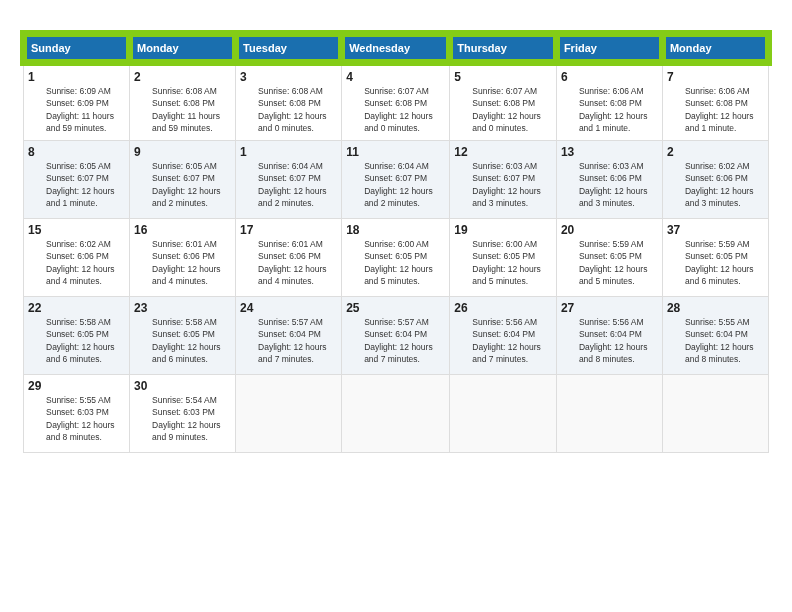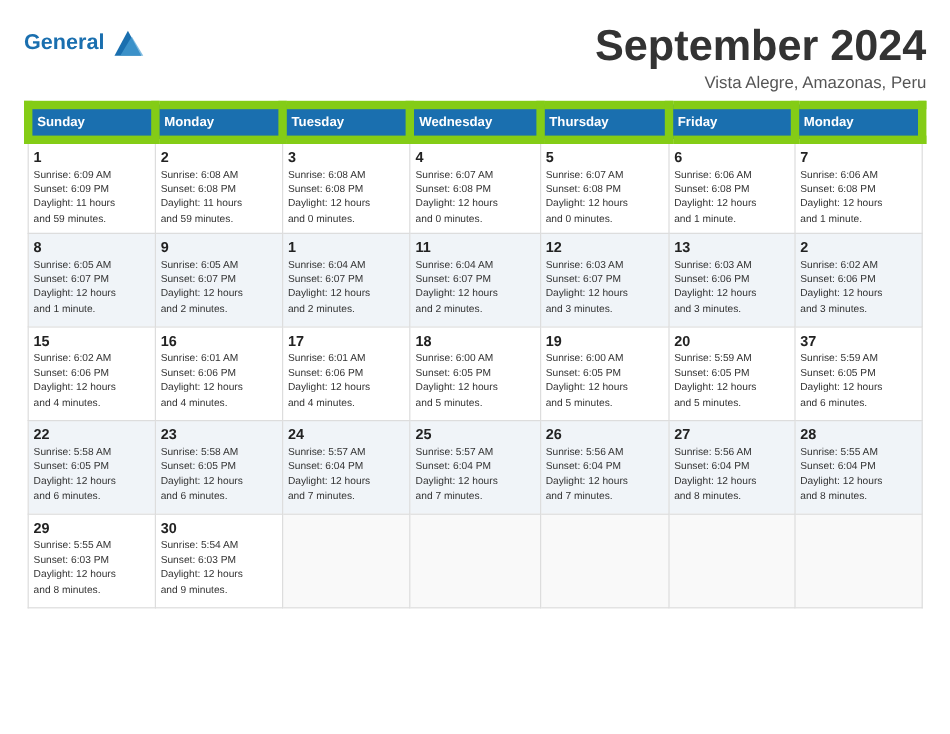--- a/index.html
+++ b/index.html
@@ -84,44 +84,34 @@
       font-size: 12px;
       font-weight: bold;
       color: #222;
       display: block;
       margin-bottom: 1px;
     }
     .day-info {
       font-size: 8.5px;
       color: #333;
       line-height: 1.45;
+      margin-left: 18px;
     }
     .empty-cell {
       background: #f9f9f9 !important;
     }
   </style>
 </head>
 <body>
 
 <div class="page">
   <div class="header-row">
     <div class="logo">
       <div>
-        <div style="display:flex;align-items:center;">
-          <span class="logo-text"><span>General</span></span>
-          <svg class="logo-icon" viewBox="0 0 40 34" fill="none" xmlns="http://www.w3.org/2000/svg">
-            <polygon points="8,30 22,4 36,30" fill="#1a6faf"></polygon>
-            <polygon points="14,30 26,10 38,30" fill="#4a9fd4" opacity="0.7"></polygon>
-          </svg>
-        </div>
       </div>
-    </div>
-    <div class="title-block">
-      <div class="month-title">September 2024</div>
-      <div class="subtitle">Vista Alegre, Amazonas, Peru</div>
     </div>
   </div>
 
   <table class="calendar">
     <thead>
       <tr>
         <th>Sunday</th>
         <th>Monday</th>
         <th>Tuesday</th>
         <th>Wednesday</th>

